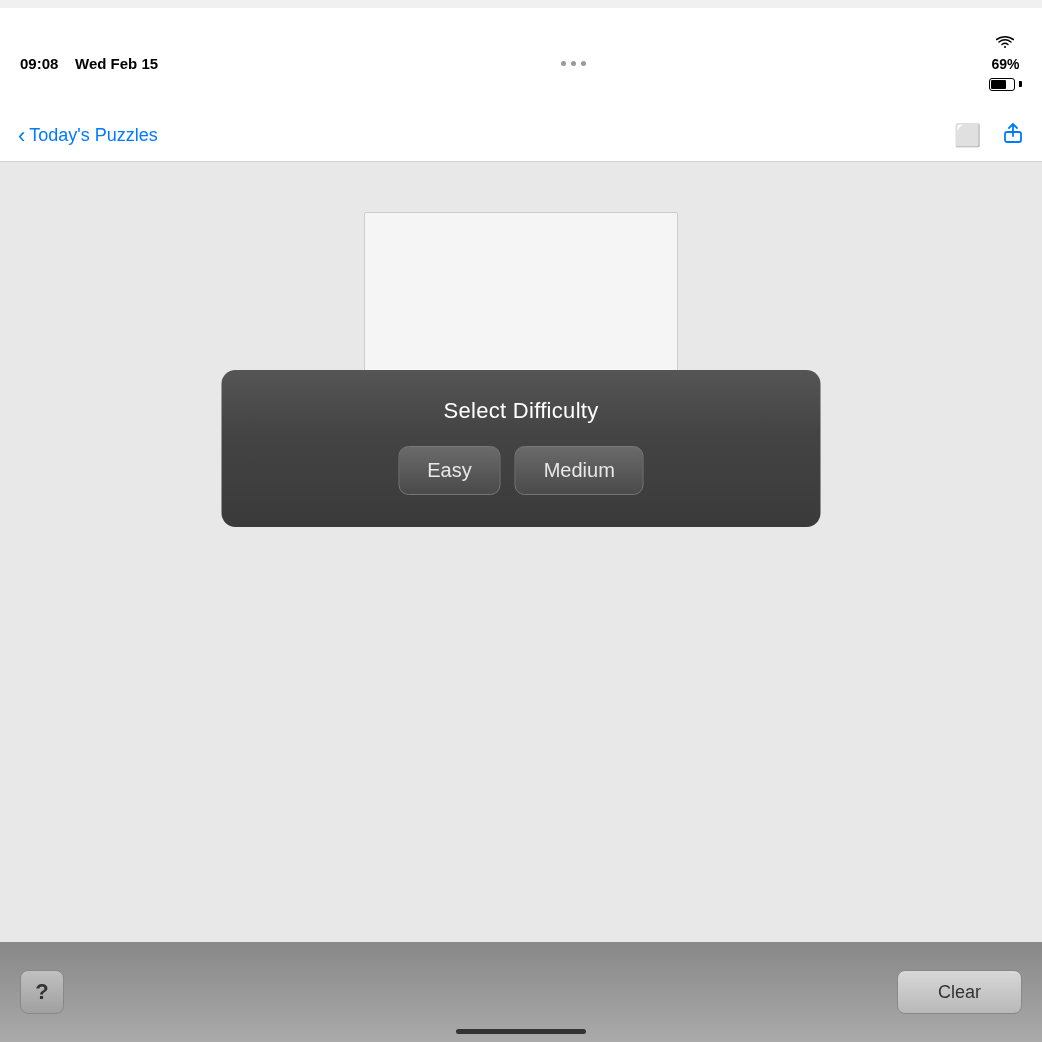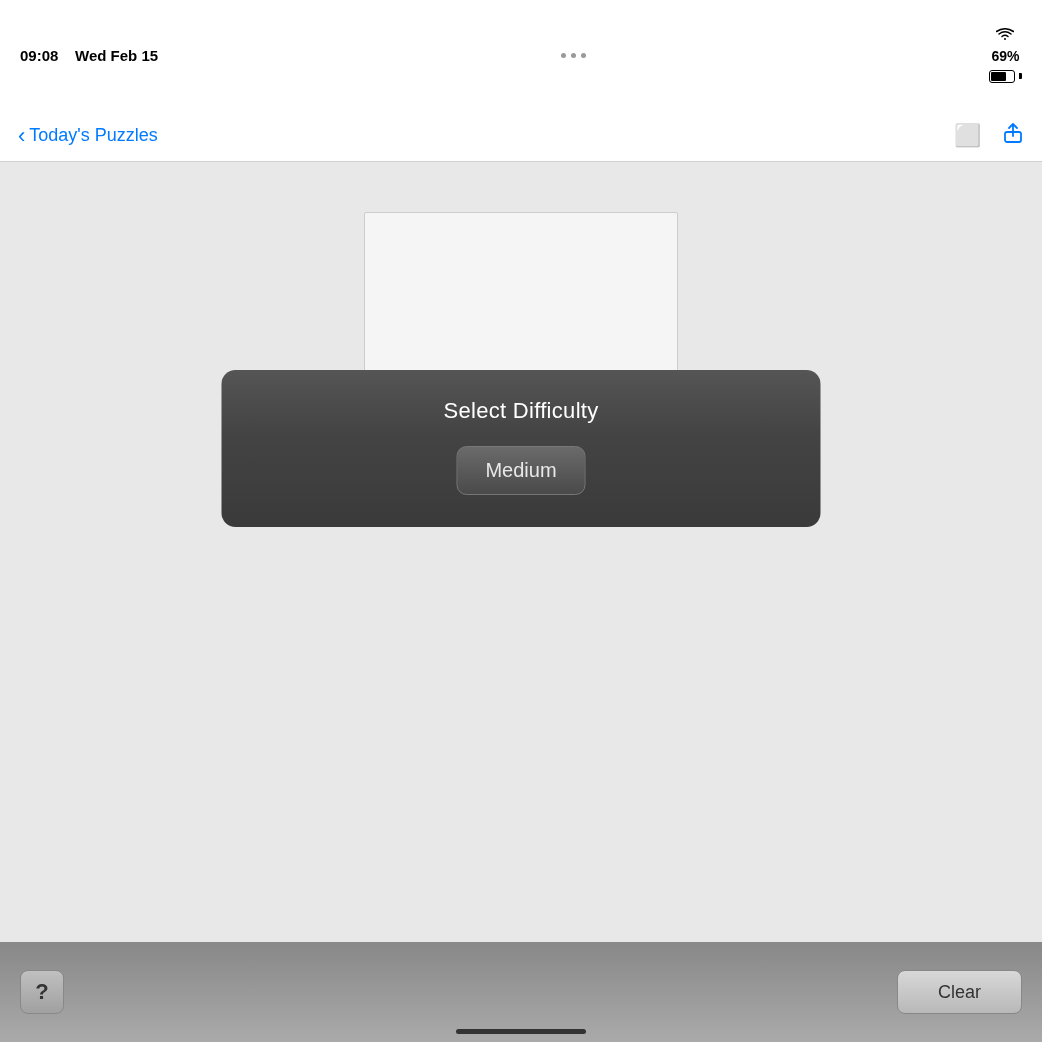--- a/index.html
+++ b/index.html
@@ -9,21 +9,21 @@
       height: 1042px;
       background: #f0f0f0;
       font-family: -apple-system, "Helvetica Neue", sans-serif;
       overflow: hidden;
       position: relative;
     }
 
     
     .status-bar {
       position: absolute;
-      top: 0;
+      top: 8px;
       left: 0;
       right: 0;
       height: 110px;
       background: #fff;
       display: flex;
       align-items: center;
       justify-content: space-between;
       padding: 0 20px;
       z-index: 10;
     }
@@ -320,20 +320,21 @@
 </div>
 
 <div class="main-content">
   <div class="puzzle-box-top"></div>
   <div class="puzzle-box-bottom"></div>
 </div>
 
 <div class="overlay-popup">
   <span class="popup-title">Select Difficulty</span>
   <div class="popup-buttons">
+    <button class="diff-button">Easy</button>
     <button class="diff-button">Medium</button>
   </div>
 </div>
 
 <div class="bottom-toolbar">
   <button class="help-button">?</button>
   <div class="toolbar-right-buttons">
     <button class="toolbar-btn">Clear</button>
   </div>
 </div>

